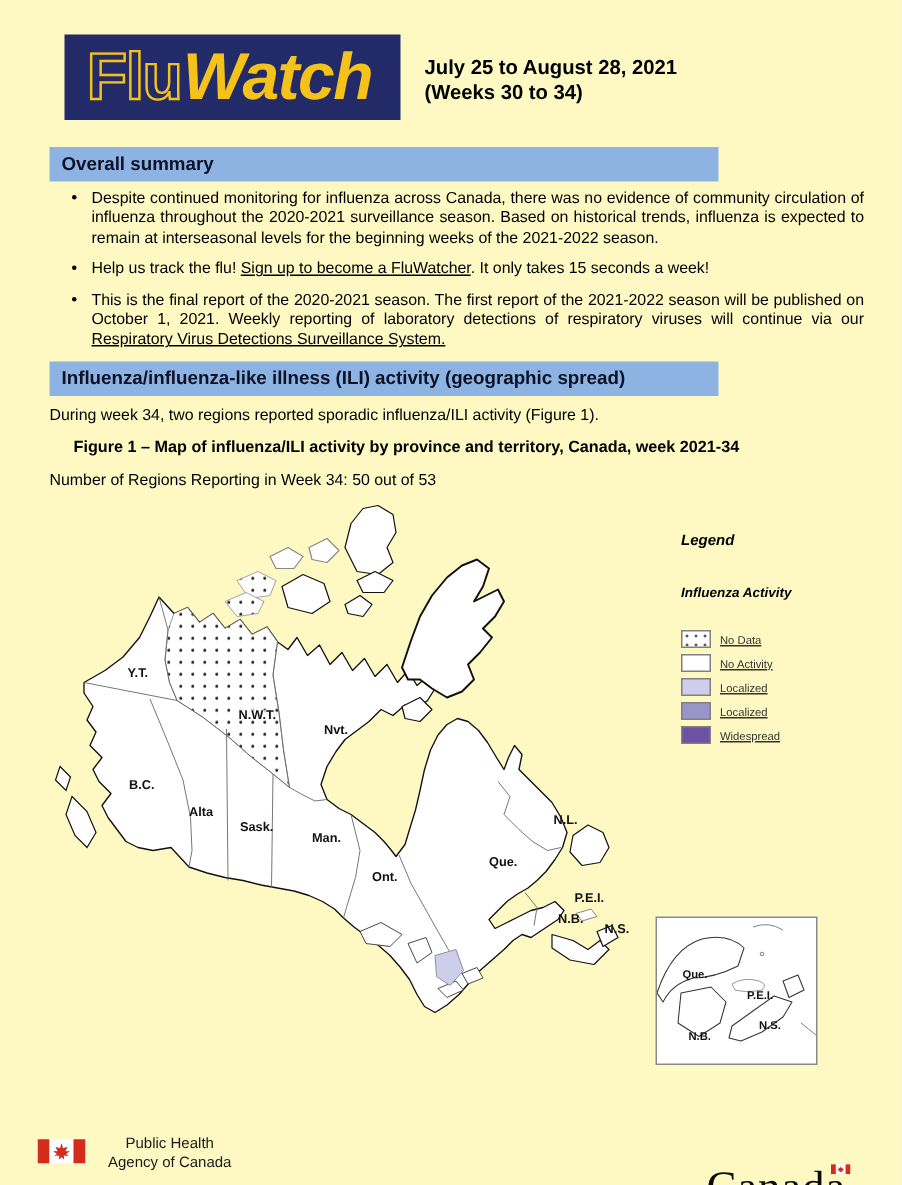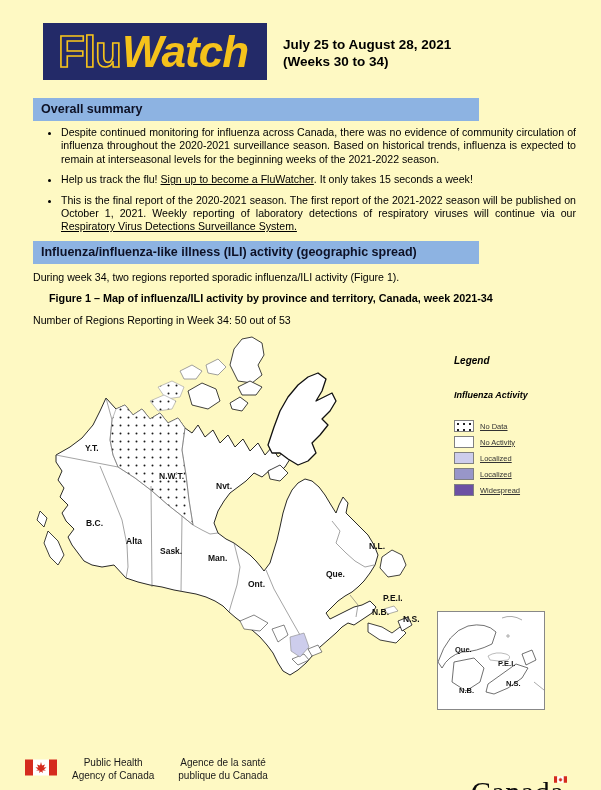--- a/index.html
+++ b/index.html
@@ -221,24 +221,20 @@
       <rect x="0" y="0" width="8" height="16" fill="#D52B1E"></rect>
       <rect x="8" y="0" width="16" height="16" fill="#ffffff"></rect>
       <rect x="24" y="0" width="8" height="16" fill="#D52B1E"></rect>
       <path fill="#D52B1E" d="M16,2.5 L17,6 20,5 18.6,8 21.5,7.8 19,10 21,11 17.5,11 17.8,13.5 16,12 14.2,13.5 14.5,11 11,11 13,10 10.5,7.8 13.4,8 12,5 15,6 Z"></path>
     </svg>
     <div class="agency">
       <div class="col1">
         <div>Public Health</div>
         <div>Agency of Canada</div>
       </div>
-      <div class="col2">
-        <div>Agence de la santé</div>
-        <div>publique du Canada</div>
-      </div>
     </div>
   </div>
 
   <div class="wordmark">
     <span class="wm-wrap">
       <span>Canada</span><svg width="13" height="7" viewBox="0 0 32 16">
         <rect x="0" y="0" width="8" height="16" fill="#D52B1E"></rect>
         <rect x="8" y="0" width="16" height="16" fill="#ffffff"></rect>
         <rect x="24" y="0" width="8" height="16" fill="#D52B1E"></rect>
         <path fill="#D52B1E" d="M16,2.5 L17,6 20,5 18.6,8 21.5,7.8 19,10 21,11 17.5,11 17.8,13.5 16,12 14.2,13.5 14.5,11 11,11 13,10 10.5,7.8 13.4,8 12,5 15,6 Z"></path>

